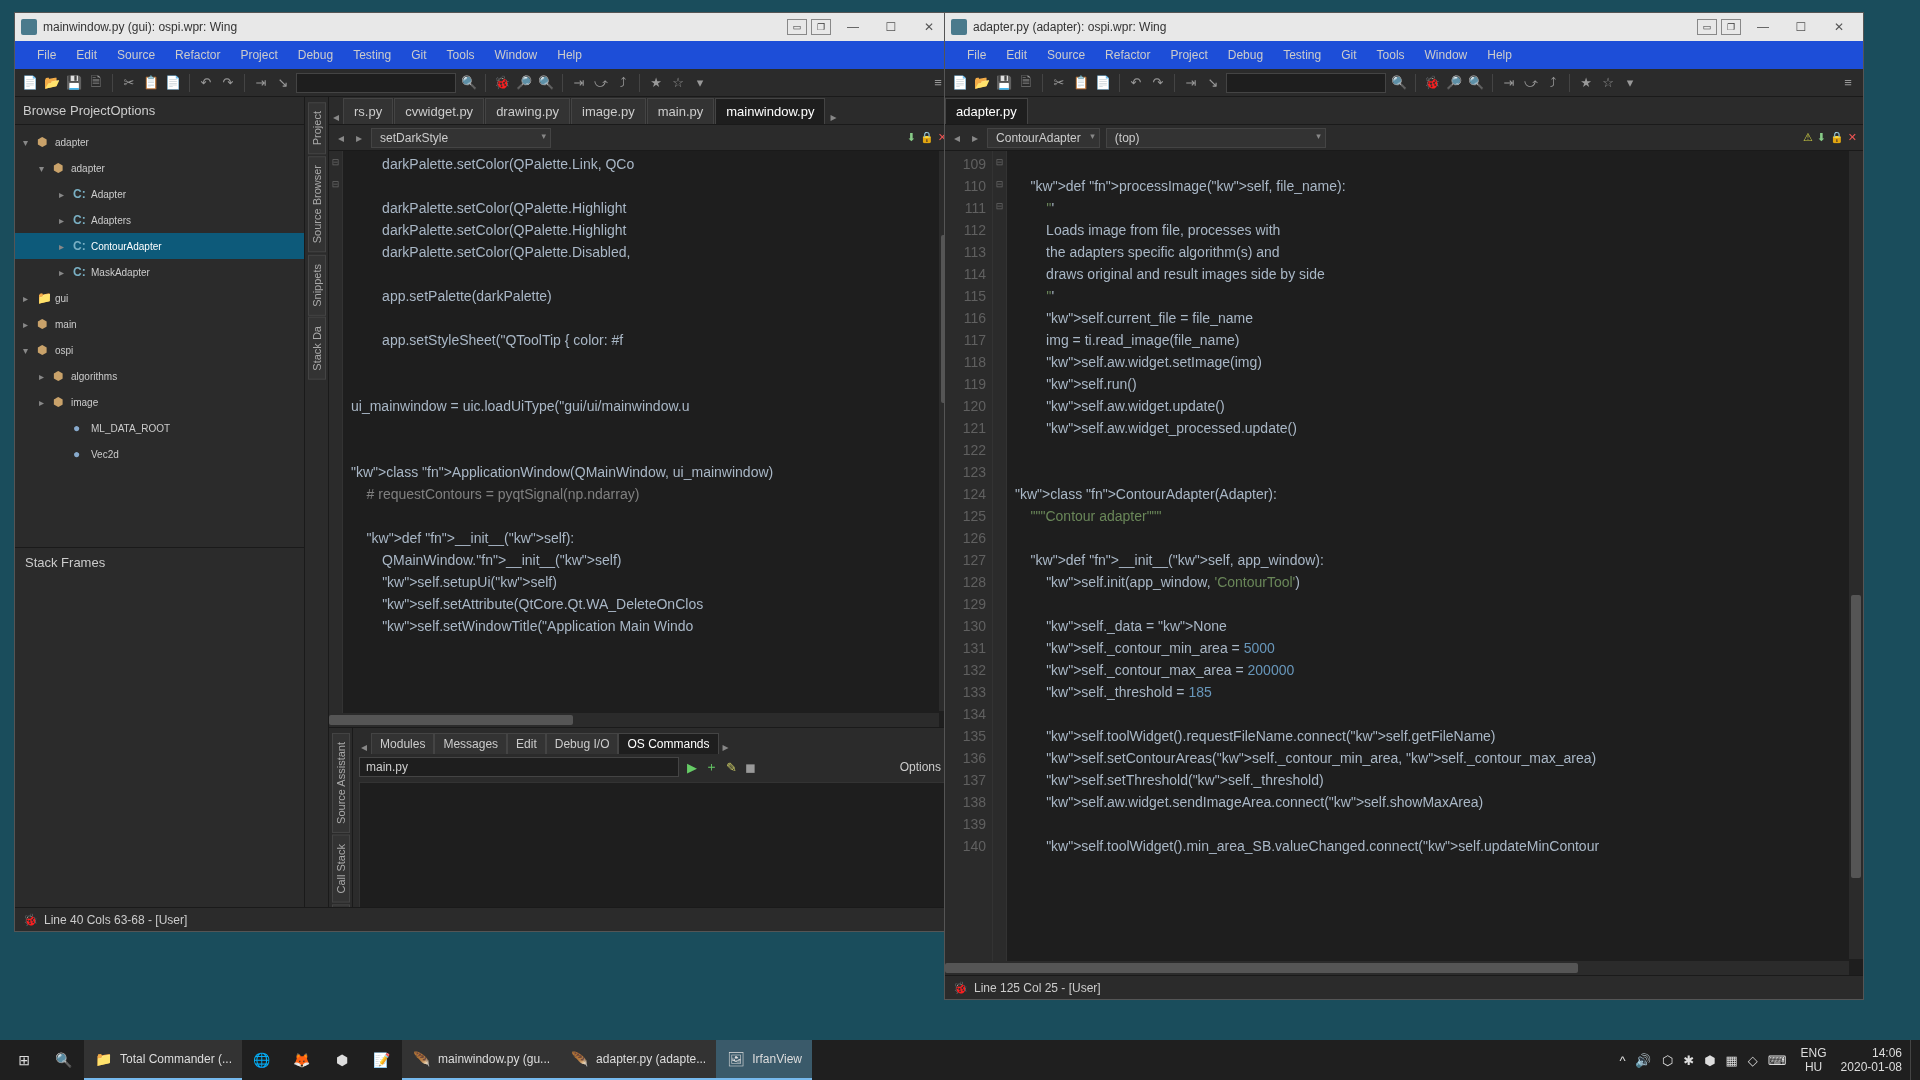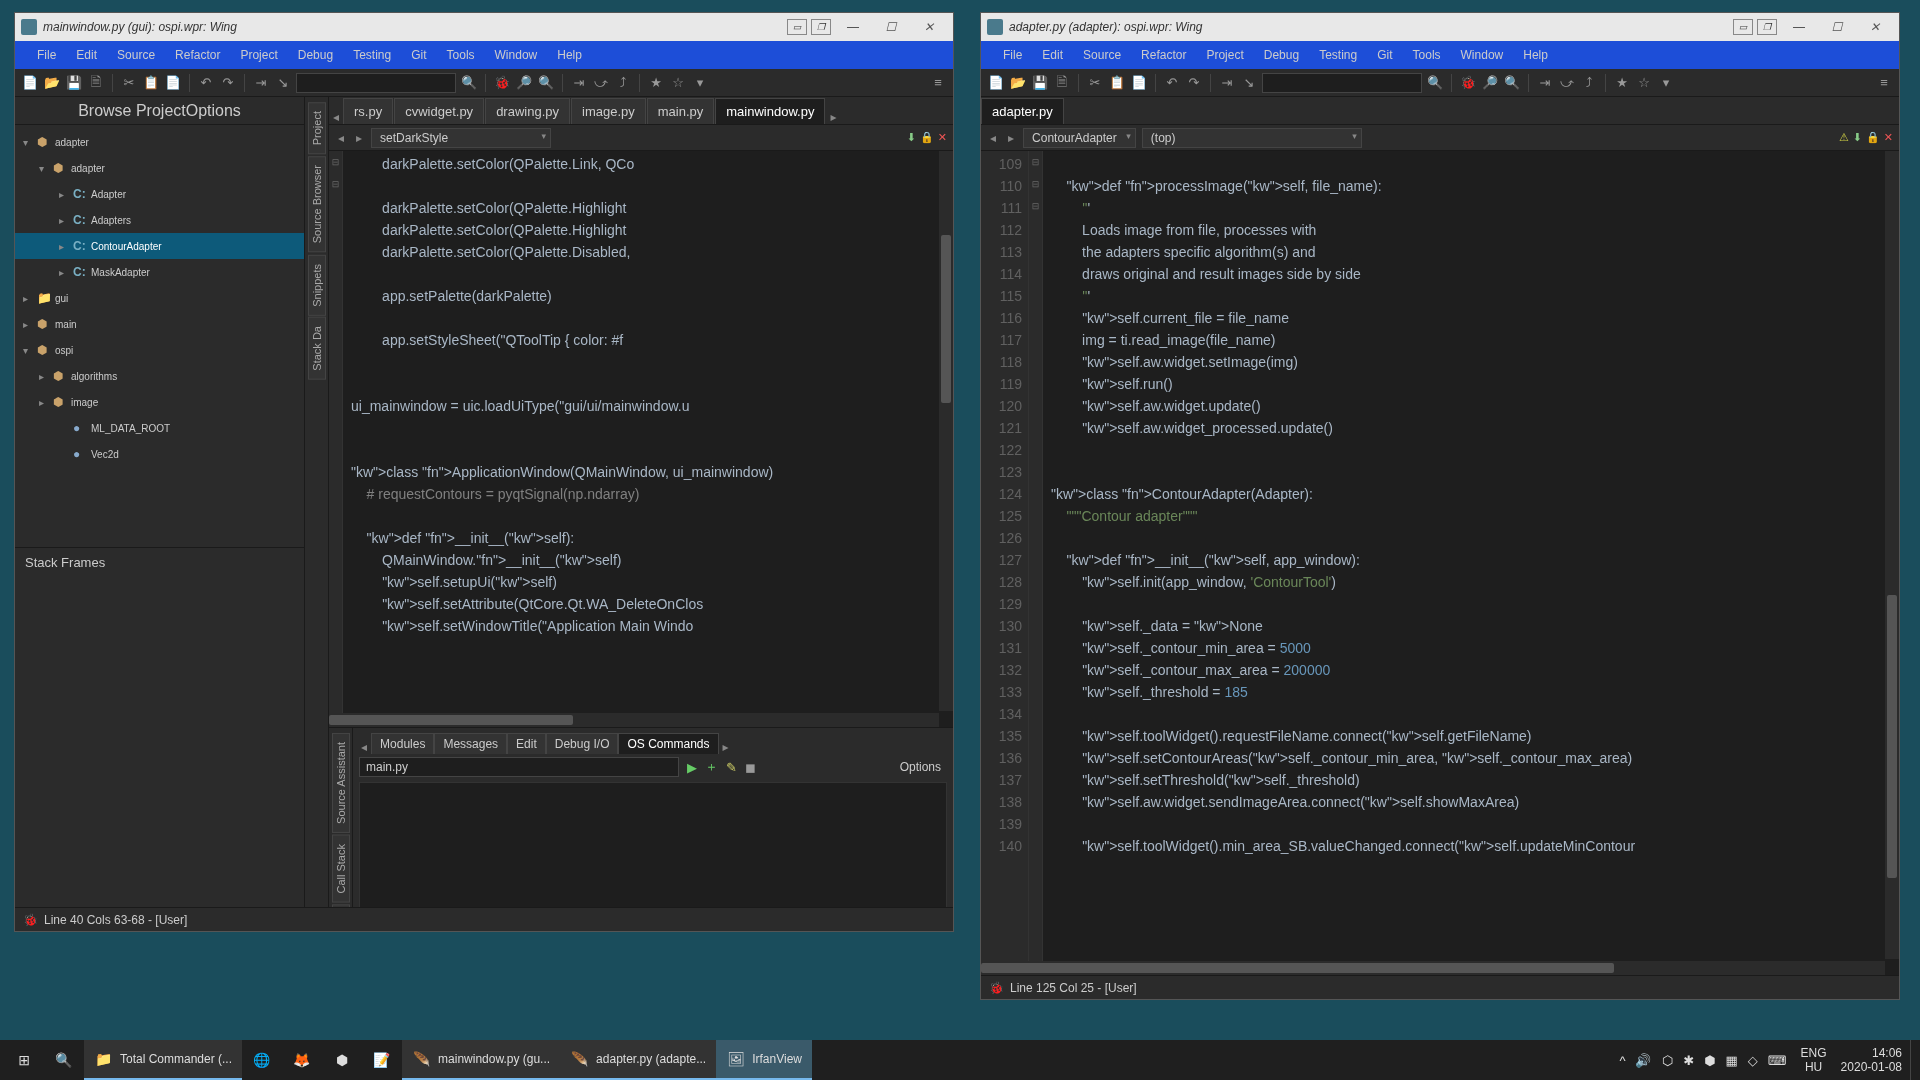--- a/index.html
+++ b/index.html
@@ -1,40 +1,40 @@
 <!DOCTYPE html>
 <html><head>
 <meta charset="utf-8">
 <style>
 * { margin: 0; padding: 0; box-sizing: border-box; font-family: "Segoe UI", Tahoma, sans-serif; }
 body { background: #1a4d5c; width: 1920px; height: 1080px; overflow: hidden; position: relative; font-size: 12px; }
 
 .ide-window { position: absolute; background: #2b2b2b; border: 1px solid #555; display: flex; flex-direction: column; }
 .ide-window.left { left: 14px; top: 12px; width: 940px; height: 920px; }
-.ide-window.right { left: 980px; top: 12px; width: 920px; height: 988px; }
-
-.titlebar { height: 28px; background: #e8e8e8; display: flex; align-items: center; padding: 0 6px; color: #333; font-size: 12px; font-style: italic; }
+.ide-window.right { left: 944px; top: 12px; width: 920px; height: 988px; }
+
+.titlebar { height: 28px; background: #e8e8e8; display: flex; align-items: center; padding: 0 6px; color: #333; font-size: 12px; }
 .titlebar .icon { width: 16px; height: 16px; background: #4a7a8c; border-radius: 2px; margin-right: 6px; }
 .titlebar .title-text { flex: 1; }
 .titlebar .win-btns { display: flex; gap: 2px; }
 .titlebar .win-btn { width: 36px; height: 22px; display: flex; align-items: center; justify-content: center; color: #555; cursor: pointer; }
 .titlebar .win-small { width: 20px; height: 16px; border: 1px solid #888; margin-right: 4px; display: flex; align-items: center; justify-content: center; font-size: 9px; }
 
 .menubar { height: 28px; background: #1d4ed8; display: flex; align-items: center; padding: 0 12px; color: #ccc; }
 .menubar .menu-item { padding: 4px 10px; cursor: pointer; }
 
 .toolbar { height: 28px; background: #2b2b2b; display: flex; align-items: center; padding: 0 6px; gap: 4px; border-bottom: 1px solid #1a1a1a; }
 .toolbar .tb-icon { width: 18px; height: 18px; color: #999; display: flex; align-items: center; justify-content: center; cursor: pointer; font-size: 13px; }
 .toolbar .tb-sep { width: 1px; height: 18px; background: #444; margin: 0 3px; }
 .toolbar .tb-search { width: 160px; height: 20px; background: #1e1e1e; border: 1px solid #444; color: #ccc; padding: 0 4px; }
 
 .main-area { flex: 1; display: flex; overflow: hidden; }
 
 .sidebar { width: 290px; display: flex; flex-direction: column; background: #2b2b2b; border-right: 1px solid #1a1a1a; }
-.side-header { height: 28px; display: flex; align-items: center; padding: 0 8px; color: #ccc; font-size: 16px; border-bottom: 1px solid #1a1a1a; justify-content: center; }
+.side-header { height: 28px; display: flex; align-items: center; padding: 0 8px; color: #ccc; font-size: 13px; border-bottom: 1px solid #1a1a1a; justify-content: flex-start; }
 .side-header span { cursor: pointer; }
 .tree { flex: 1; overflow: auto; padding: 4px 0; color: #ccc; }
 .tree-node { display: flex; align-items: center; height: 26px; padding-left: 8px; cursor: pointer; }
 .tree-node.selected { background: #0d5a7a; color: #fff; }
 .tree-node .arrow { width: 14px; font-size: 10px; color: #888; }
 .tree-node .node-icon { width: 18px; font-size: 12px; }
 .tree-node .node-label { font-size: 10px; }
 .indent-1 { padding-left: 24px; }
 .indent-2 { padding-left: 44px; }
 .c-icon { color: #7ab0c4; font-weight: bold; }

